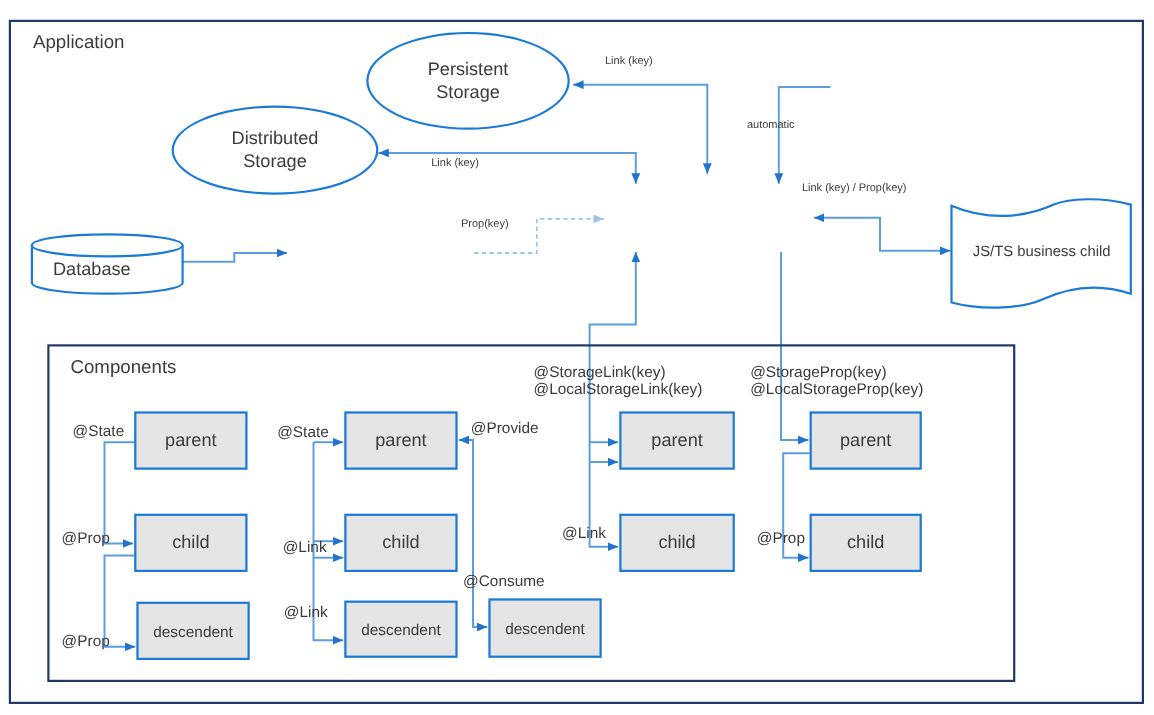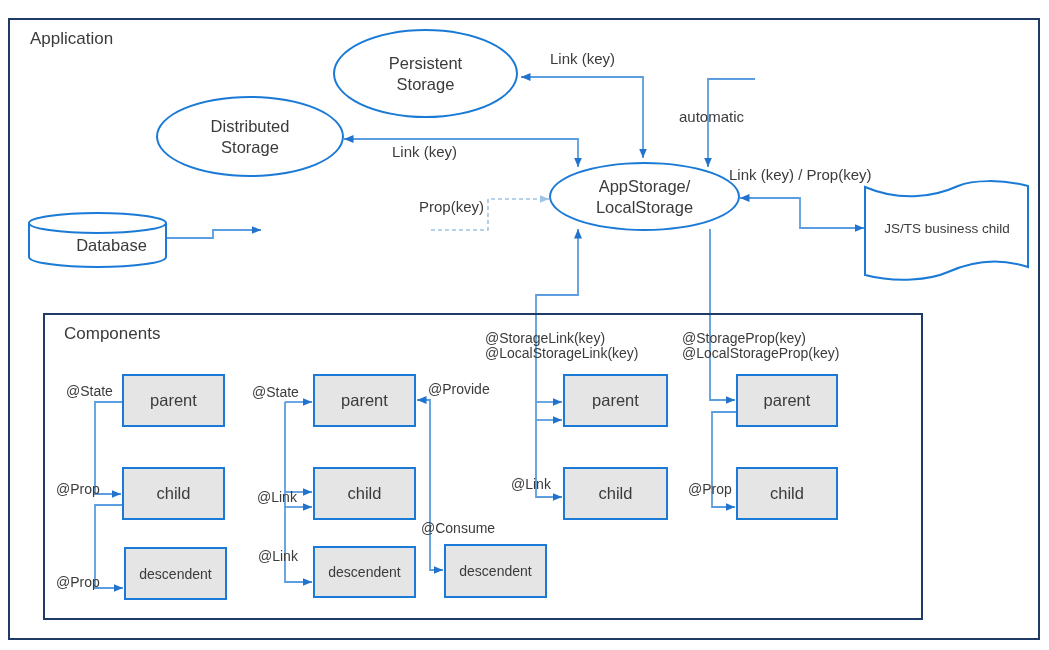--- a/index.html
+++ b/index.html
@@ -19,21 +19,21 @@
     position:absolute;border:2px solid var(--shape,#1a7ad6);border-radius:50%;background:#fff;
     display:flex;flex-direction:column;align-items:center;justify-content:center;
     text-align:center;font-size:16.5px;line-height:1.22;z-index:3;
   }
   .cbox{
     position:absolute;border:2px solid var(--shape,#1a7ad6);background:#e5e5e5;
     display:flex;align-items:center;justify-content:center;font-size:16.5px;z-index:3;
   }
   .cbox.small{font-size:14px;}
   .lbl{position:absolute;font-size:14px;white-space:nowrap;z-index:4;}
-  .elbl{position:absolute;font-size:15px;white-space:nowrap;z-index:4;}
+  .elbl{position:absolute;font-size:10px;white-space:nowrap;z-index:4;}
   .title{position:absolute;font-size:17px;white-space:nowrap;z-index:4;}
   .shape-label{position:absolute;text-align:center;z-index:4;}
 </style>
 </head>
 <body>
 
 <div id="diagram">
 
   <div class="frame" style="left:8px;top:18px;width:1028px;height:618px;"></div>
   <div class="frame over" style="left:43px;top:313px;width:876px;height:303px;"></div>
@@ -91,26 +91,22 @@
   <div class="title" style="left:64px;top:324px;">Components</div>
 
   <div class="ellipse" style="left:333px;top:29px;width:181px;height:85px;">
     <span>Persistent</span>
     <span>Storage</span>
   </div>
   <div class="ellipse" style="left:156px;top:96px;width:184px;height:77px;">
     <span>Distributed</span>
     <span>Storage</span>
   </div>
-  <div class="ellipse" style="left:549px;top:162px;width:187px;height:65px;">
-    <span>AppStorage/</span>
-    <span>LocalStorage</span>
-  </div>
 
-  <div class="shape-label" style="left:29px;top:236px;width:109px;font-size:16.5px;padding-left:28px;">Database</div>
+  <div class="shape-label" style="left:29px;top:236px;width:109px;font-size:16.5px;">Database</div>
   <div class="shape-label" style="left:872px;top:221px;width:150px;font-size:13.5px;">JS/TS business child</div>
 
   <div class="elbl" style="left:550px;top:50px;">Link (key)</div>
   <div class="elbl" style="left:392px;top:143px;">Link (key)</div>
   <div class="elbl" style="left:679px;top:108px;">automatic</div>
   <div class="elbl" style="left:419px;top:198px;">Prop(key)</div>
   <div class="elbl" style="left:729px;top:166px;">Link (key) / Prop(key)</div>
 
   <div class="lbl" style="left:66px;top:383px;">@State</div>
   <div class="lbl" style="left:56px;top:481px;">@Prop</div>

